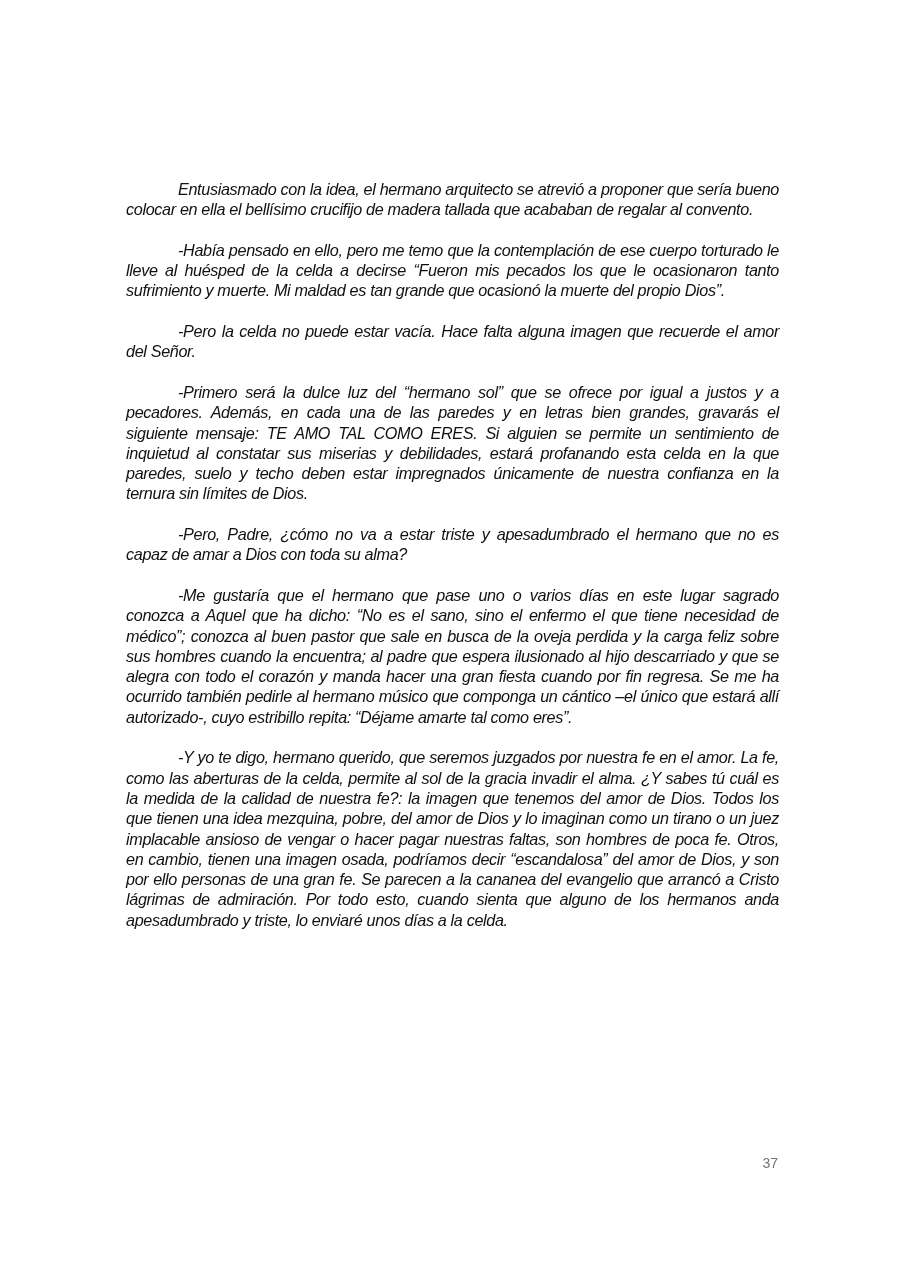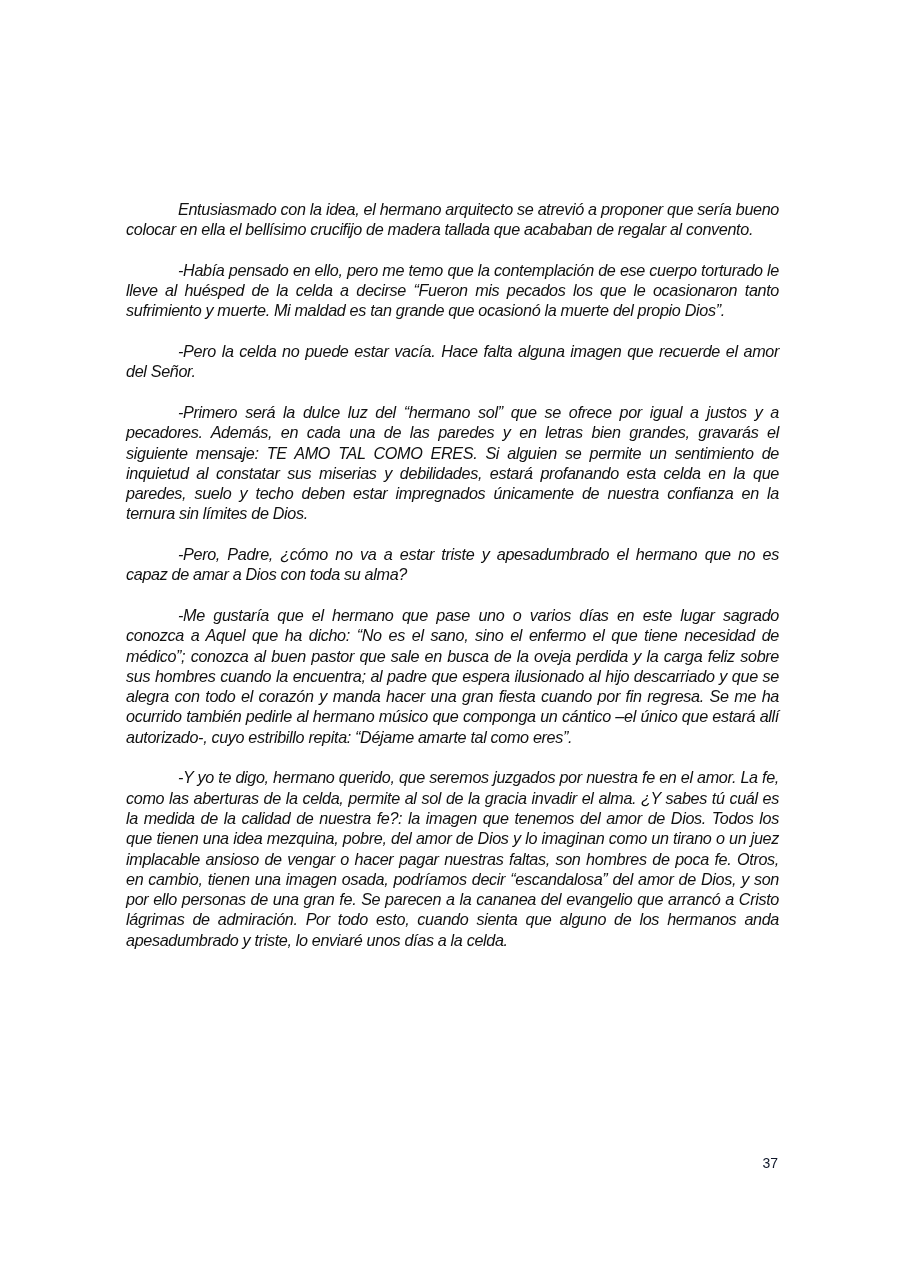--- a/index.html
+++ b/index.html
@@ -5,26 +5,25 @@
   html, body { margin: 0; padding: 0; background: #ffffff; }
   body { width: 905px; height: 1280px; position: relative; overflow: hidden; }
   .page {
     position: absolute; left: 126px; top: 179px; width: 653px;
     font-family: "Liberation Sans", sans-serif;
     font-style: italic;
     font-size: 16.2px;
     line-height: 20.3px;
     color: #111111;
     letter-spacing: -0.35px;
-    margin-top: 20px;
   }
   .para { margin: 0 0 20.3px 0; text-align: justify; text-indent: 52px; }
   .page-number {
     position: absolute; left: 740px; top: 1155px; width: 38px; text-align: right;
-    font-family: "Liberation Sans", sans-serif; font-size: 14px; color: #0f172a;
+    font-family: "Liberation Sans", sans-serif; font-size: 14px; color: #737373;
   }
 </style>
 </head>
 <body>
 
 <div class="page">
   <p class="para">Entusiasmado con la idea, el hermano arquitecto se atrevió a proponer que sería bueno colocar en ella el bellísimo crucifijo de madera tallada que acababan de regalar al convento.</p>
   <p class="para">-Había pensado en ello, pero me temo que la contemplación de ese cuerpo torturado le lleve al huésped de la celda a decirse “Fueron mis pecados los que le ocasionaron tanto sufrimiento y muerte. Mi maldad es tan grande que ocasionó la muerte del propio Dios”.</p>
   <p class="para">-Pero la celda no puede estar vacía. Hace falta alguna imagen que recuerde el amor del Señor.</p>
   <p class="para">-Primero será la dulce luz del “hermano sol” que se ofrece por igual a justos y a pecadores. Además, en cada una de las paredes y en letras bien grandes, gravarás el siguiente mensaje: TE AMO TAL COMO ERES. Si alguien se permite un sentimiento de inquietud al constatar sus miserias y debilidades, estará profanando esta celda en la que paredes, suelo y techo deben estar impregnados únicamente de nuestra confianza en la ternura sin límites de Dios.</p>

